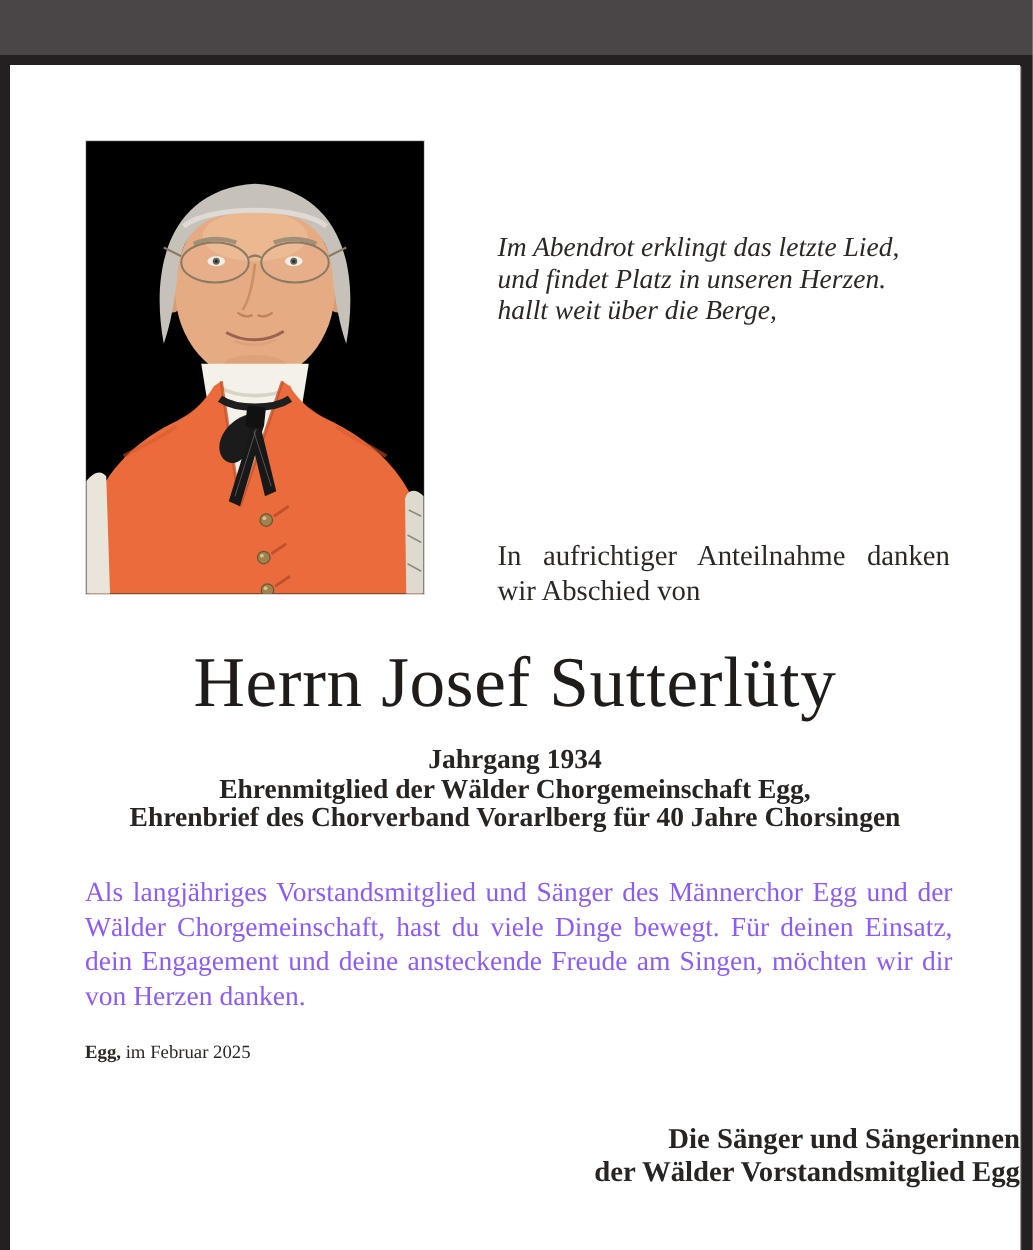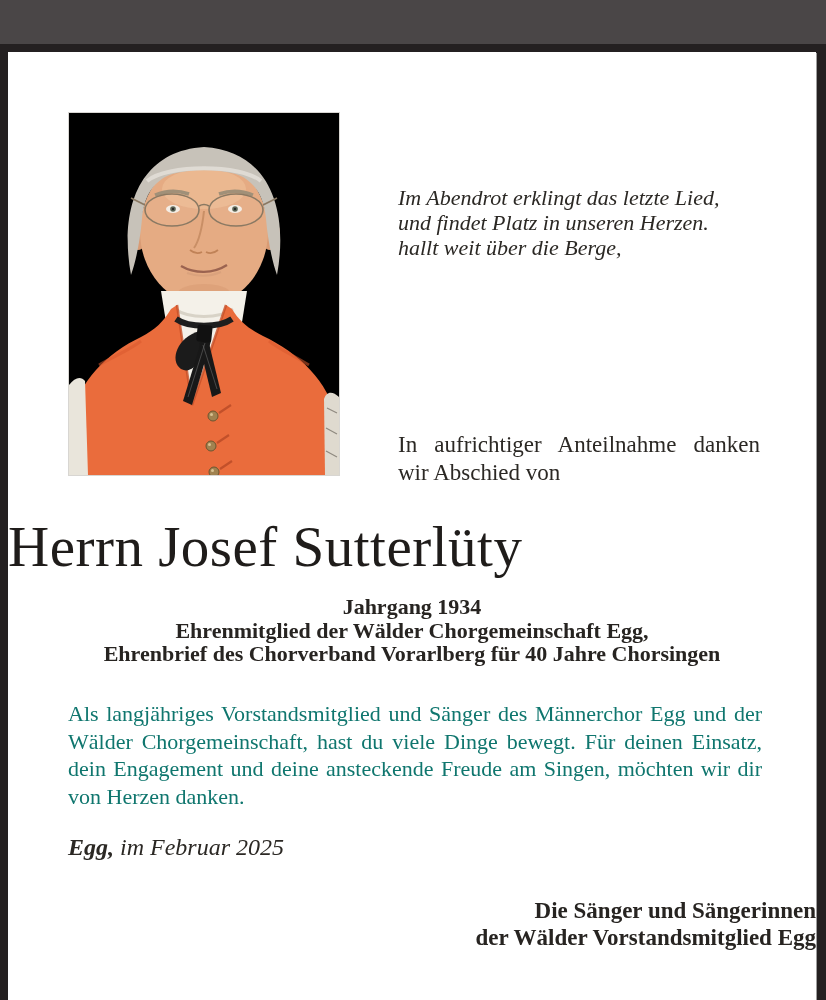--- a/index.html
+++ b/index.html
@@ -23,35 +23,35 @@
     font-style:italic; font-size:22px; line-height:25px; color:#2b2824;
     white-space:nowrap;
   }
   .intro {
     position:absolute; left:390px; top:379px; width:362px;
     font-size:23px; line-height:28px; color:#2b2824;
   }
   .intro .j { display:block; text-align:justify; text-align-last:justify; }
   .title {
     position:absolute; left:0; top:462px; width:100%;
-    font-size:57px; font-weight:400; color:#1f1c1a;
+    text-align:center; font-size:57px; font-weight:400; color:#1f1c1a;
     letter-spacing:0.5px;
   }
   .honors {
     position:absolute; left:0; top:543px; width:100%;
     text-align:center; font-weight:bold; font-size:22px; line-height:23.5px;
     color:#272421;
   }
   .tribute {
     position:absolute; left:60px; top:648px; width:694px;
-    font-size:22px; line-height:27.5px; text-align:justify; color:#0f766e;
+    font-size:22px; line-height:27.5px; text-align:justify; color:#8b5cf6;
   }
   .dateline {
     position:absolute; left:60px; top:782px;
-    font-size:24px; color:#2b2824;font-style:italic;
+    font-size:15px; color:#2b2824;
   }
   .dateline .place { font-weight:bold; }
   .signature {
     position:absolute; left:0; top:845px; width:100%;
     text-align:right; font-weight:bold; font-size:23px; line-height:27px;
     color:#272421;
   }
 </style>
 </head>
 <body>

